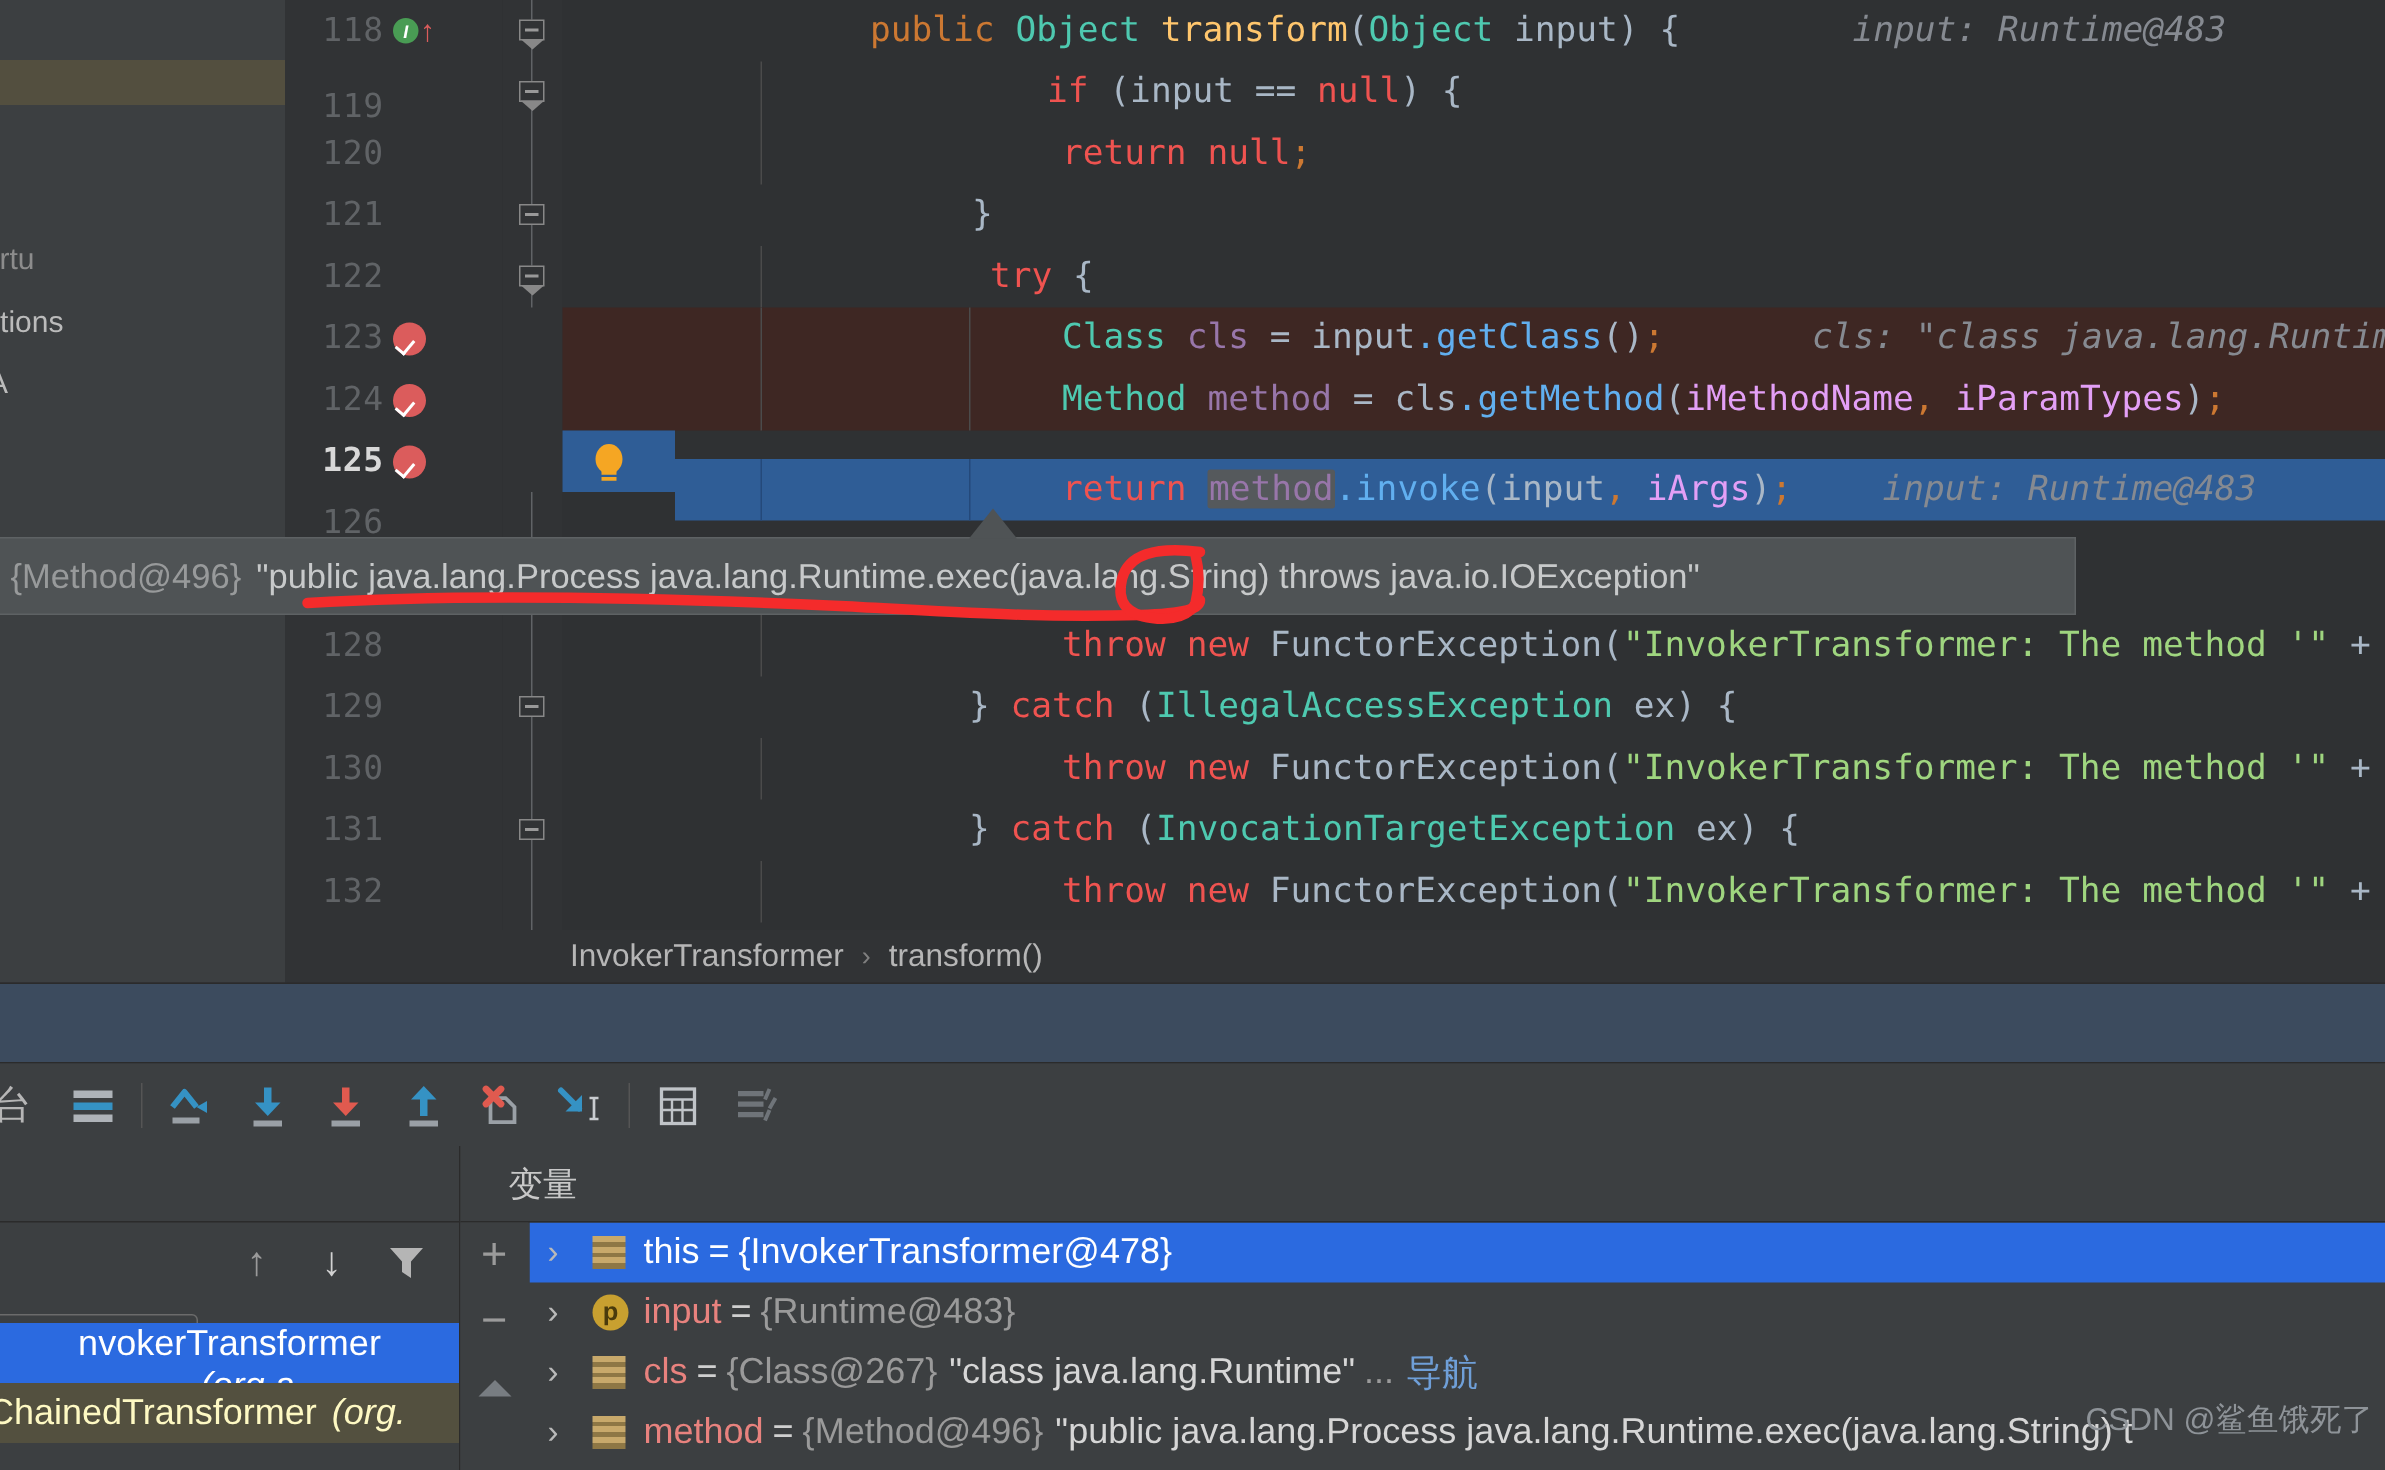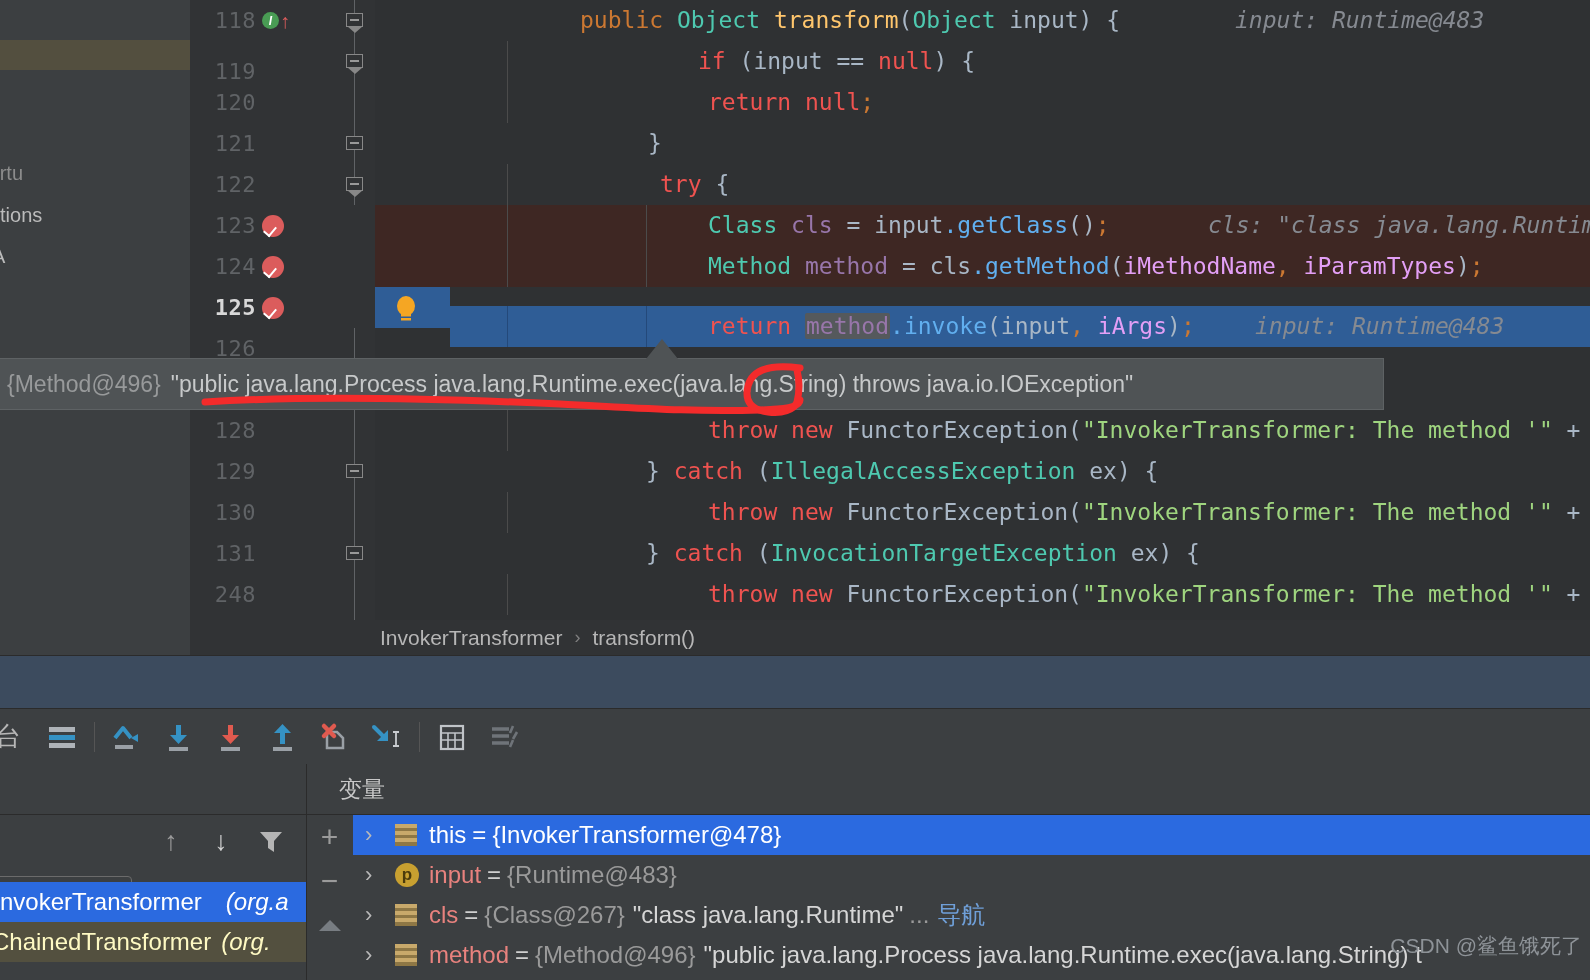--- a/index.html
+++ b/index.html
@@ -97,21 +97,21 @@
   .bottom{position:absolute;left:0;top:764px;width:1590px;height:216px;background:#3c3f41;}
   .frames-pane{position:absolute;left:0;top:0;width:306px;height:216px;background:#3c3f41;border-right:1px solid #2b2b2b;}
   .pane-head{height:50px;border-bottom:1px solid #2b2b2b;}
   .frames-toolbar{position:absolute;left:0;top:50px;width:306px;height:54px;display:flex;align-items:center;}
   .thread-combo{position:absolute;left:-14px;top:62px;width:146px;height:38px;border:1px solid #6b6b6b;border-radius:4px;
                  display:flex;align-items:center;justify-content:flex-end;padding-right:8px;color:#cfcfcf;font-size:23px;box-sizing:border-box;}
   .caret-dn{width:0;height:0;border-left:9px solid transparent;border-right:9px solid transparent;border-top:10px solid #b0b0b0;margin-left:10px;}
   .fr-icon{width:50px;height:54px;display:flex;align-items:center;justify-content:center;color:#9a9a9a;font-size:27px;}
   .frame-row{position:absolute;left:0;width:306px;height:40px;display:flex;align-items:center;
              padding-left:0;font-size:24px;white-space:nowrap;overflow:hidden;}
-  .frame-row.sel{background:#2b6ae0;color:#ffffff;}
+  .frame-row.sel{background:#2b6ae0;color:#ffffff;flex-direction:column;}
   .frame-row.alt{background:#53503f;color:#fef9c3;}
   .frame-row .it{font-style:italic;}
 
   .var-pane{position:absolute;left:307px;top:0;right:0;height:216px;background:#3c3f41;}
   .var-head{position:absolute;left:0;top:0;width:1283px;height:50px;border-bottom:1px solid #2b2b2b;
             display:flex;align-items:center;padding-left:32px;color:#c8c8c8;font-size:23px;}
   .var-side{position:absolute;left:0;top:51px;width:45px;height:165px;background:#3c3f41;
             display:flex;flex-direction:column;align-items:center;}
   .side-btn{width:45px;height:44px;display:flex;align-items:center;justify-content:center;color:#9b9b9b;font-size:30px;}
   .var-tree{position:absolute;left:46px;top:51px;right:0;height:165px;overflow:hidden;}
@@ -198,21 +198,21 @@
         <div class="gutter-row" style="top:451px;">
           <span class="ln">129</span>
         </div>
         <div class="gutter-row" style="top:492px;">
           <span class="ln">130</span>
         </div>
         <div class="gutter-row" style="top:533px;">
           <span class="ln">131</span>
         </div>
         <div class="gutter-row" style="top:574px;">
-          <span class="ln">248</span>
+          <span class="ln">132</span>
         </div>
       </div>
 
       <div class="foldcol">
         <div class="foldline" style="top:0;height:205px;"></div>
         <div class="foldline" style="top:328px;height:292px;"></div>
         <div class="foldbox tri" style="top:13px;">
             <i></i>
           </div>
         <div class="foldbox tri" style="top:54px;">

